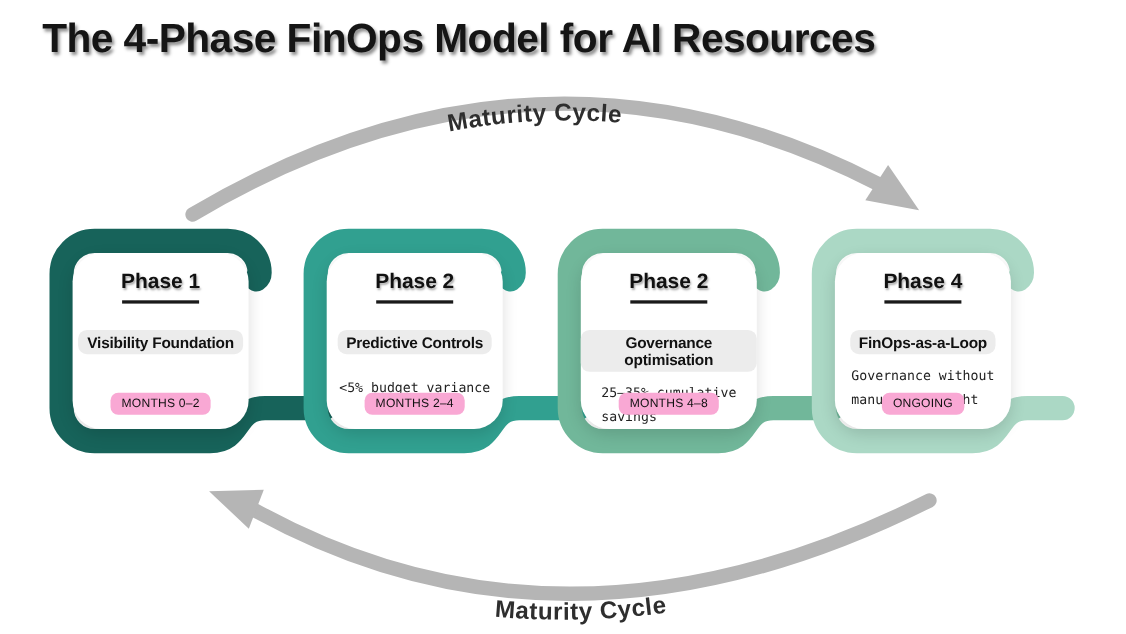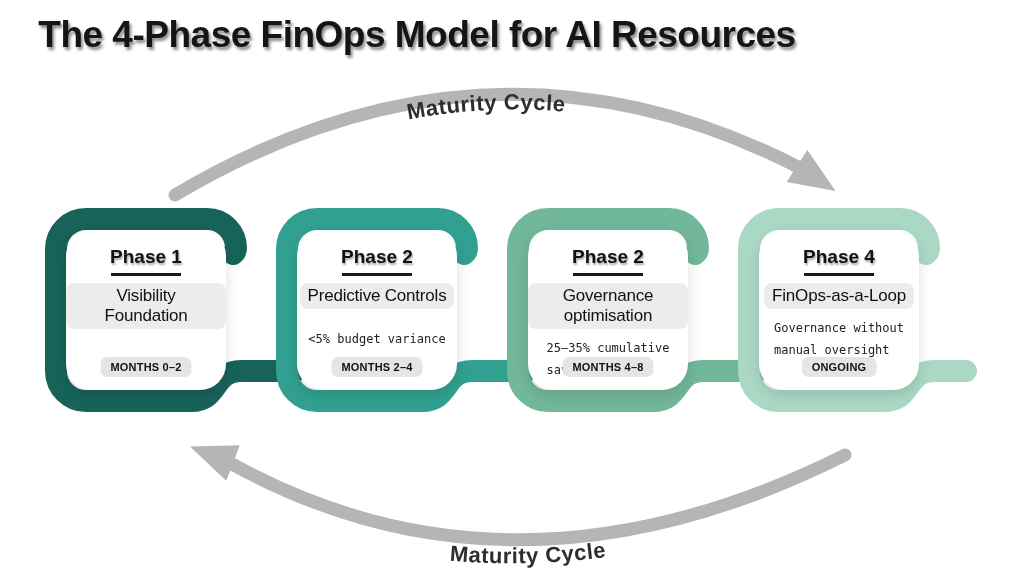--- a/index.html
+++ b/index.html
@@ -29,35 +29,35 @@
     box-shadow:0 5px 14px rgba(0,0,0,0.13);
     text-align:center;z-index:2;
   }
   .phase-name{
     margin-top:16px;
     font-size:19px;font-weight:bold;color:#111;
     text-shadow:1px 2px 2px rgba(0,0,0,0.35);
   }
   .rule{width:70px;height:2.5px;background:#1a1a1a;margin:5px auto 0;}
   .subtitle-pill{
-    display:inline-block;margin-top:7px;
+    display:inline-block;margin-top:24px;
     background:#ececec;border-radius:8px;padding:3px 8px;
-    font-size:17px;font-weight:normal;letter-spacing:-0.2px;color:#111;
+    font-size:14px;font-weight:bold;letter-spacing:-0.2px;color:#111;
   }
   .metric{
     width:max-content;max-width:150px;
     margin:9px auto 0;text-align:left;white-space:pre-line;
     font-family:"DejaVu Sans Mono", monospace;
     font-size:12px;line-height:1.8;color:#222;
     min-height:44px;display:flex;flex-direction:column;justify-content:center;
   }
   .timeline-pill{
     position:absolute;bottom:13px;left:50%;transform:translateX(-50%);
-    background:#e5e5e5;border-radius:7px;padding:4px 10px;
-    font-size:11px;font-weight:bold;letter-spacing:0.2px;color:#111;
+    background:#f9a8d4;border-radius:7px;padding:4px 10px;
+    font-size:11px;font-weight:normal;letter-spacing:0.2px;color:#111;
     white-space:nowrap;
   }
   .logo{
     position:absolute;right:16px;bottom:8px;
     display:flex;align-items:center;gap:6px;z-index:3;
   }
   .logo-text{display:flex;flex-direction:column;line-height:1;}
   .brand-line{font-size:15px;font-weight:bold;letter-spacing:0.6px;}
   .brand-primary{color:#4a5056;}
   .brand-secondary{color:#2a9d8f;}

